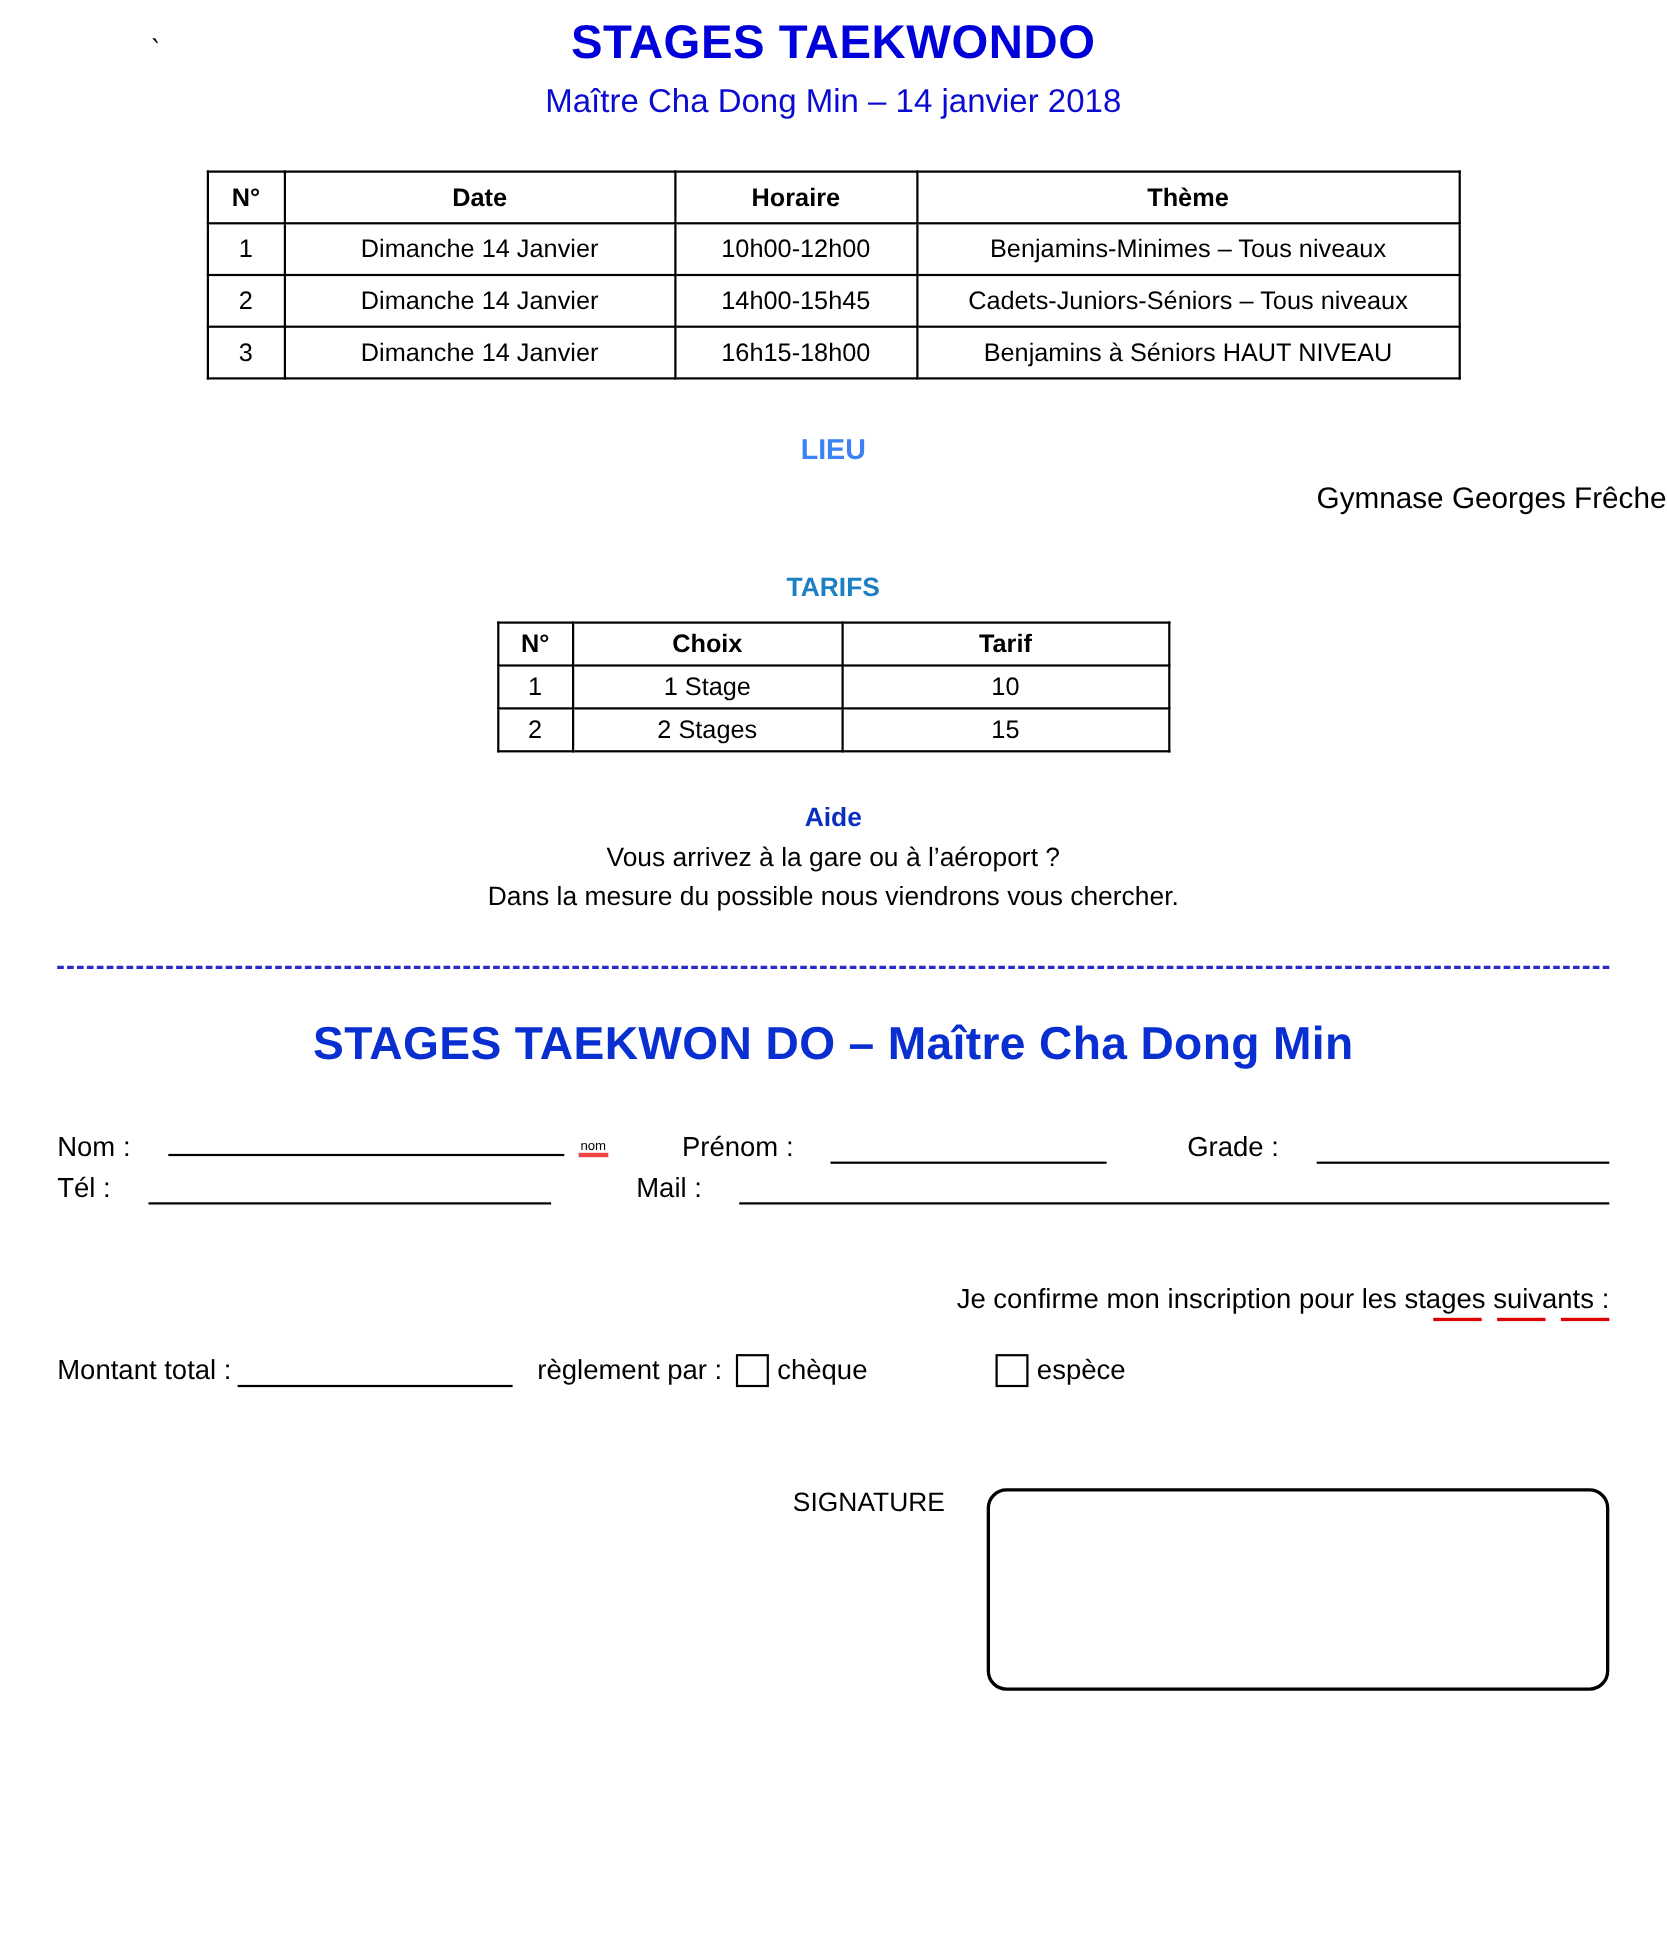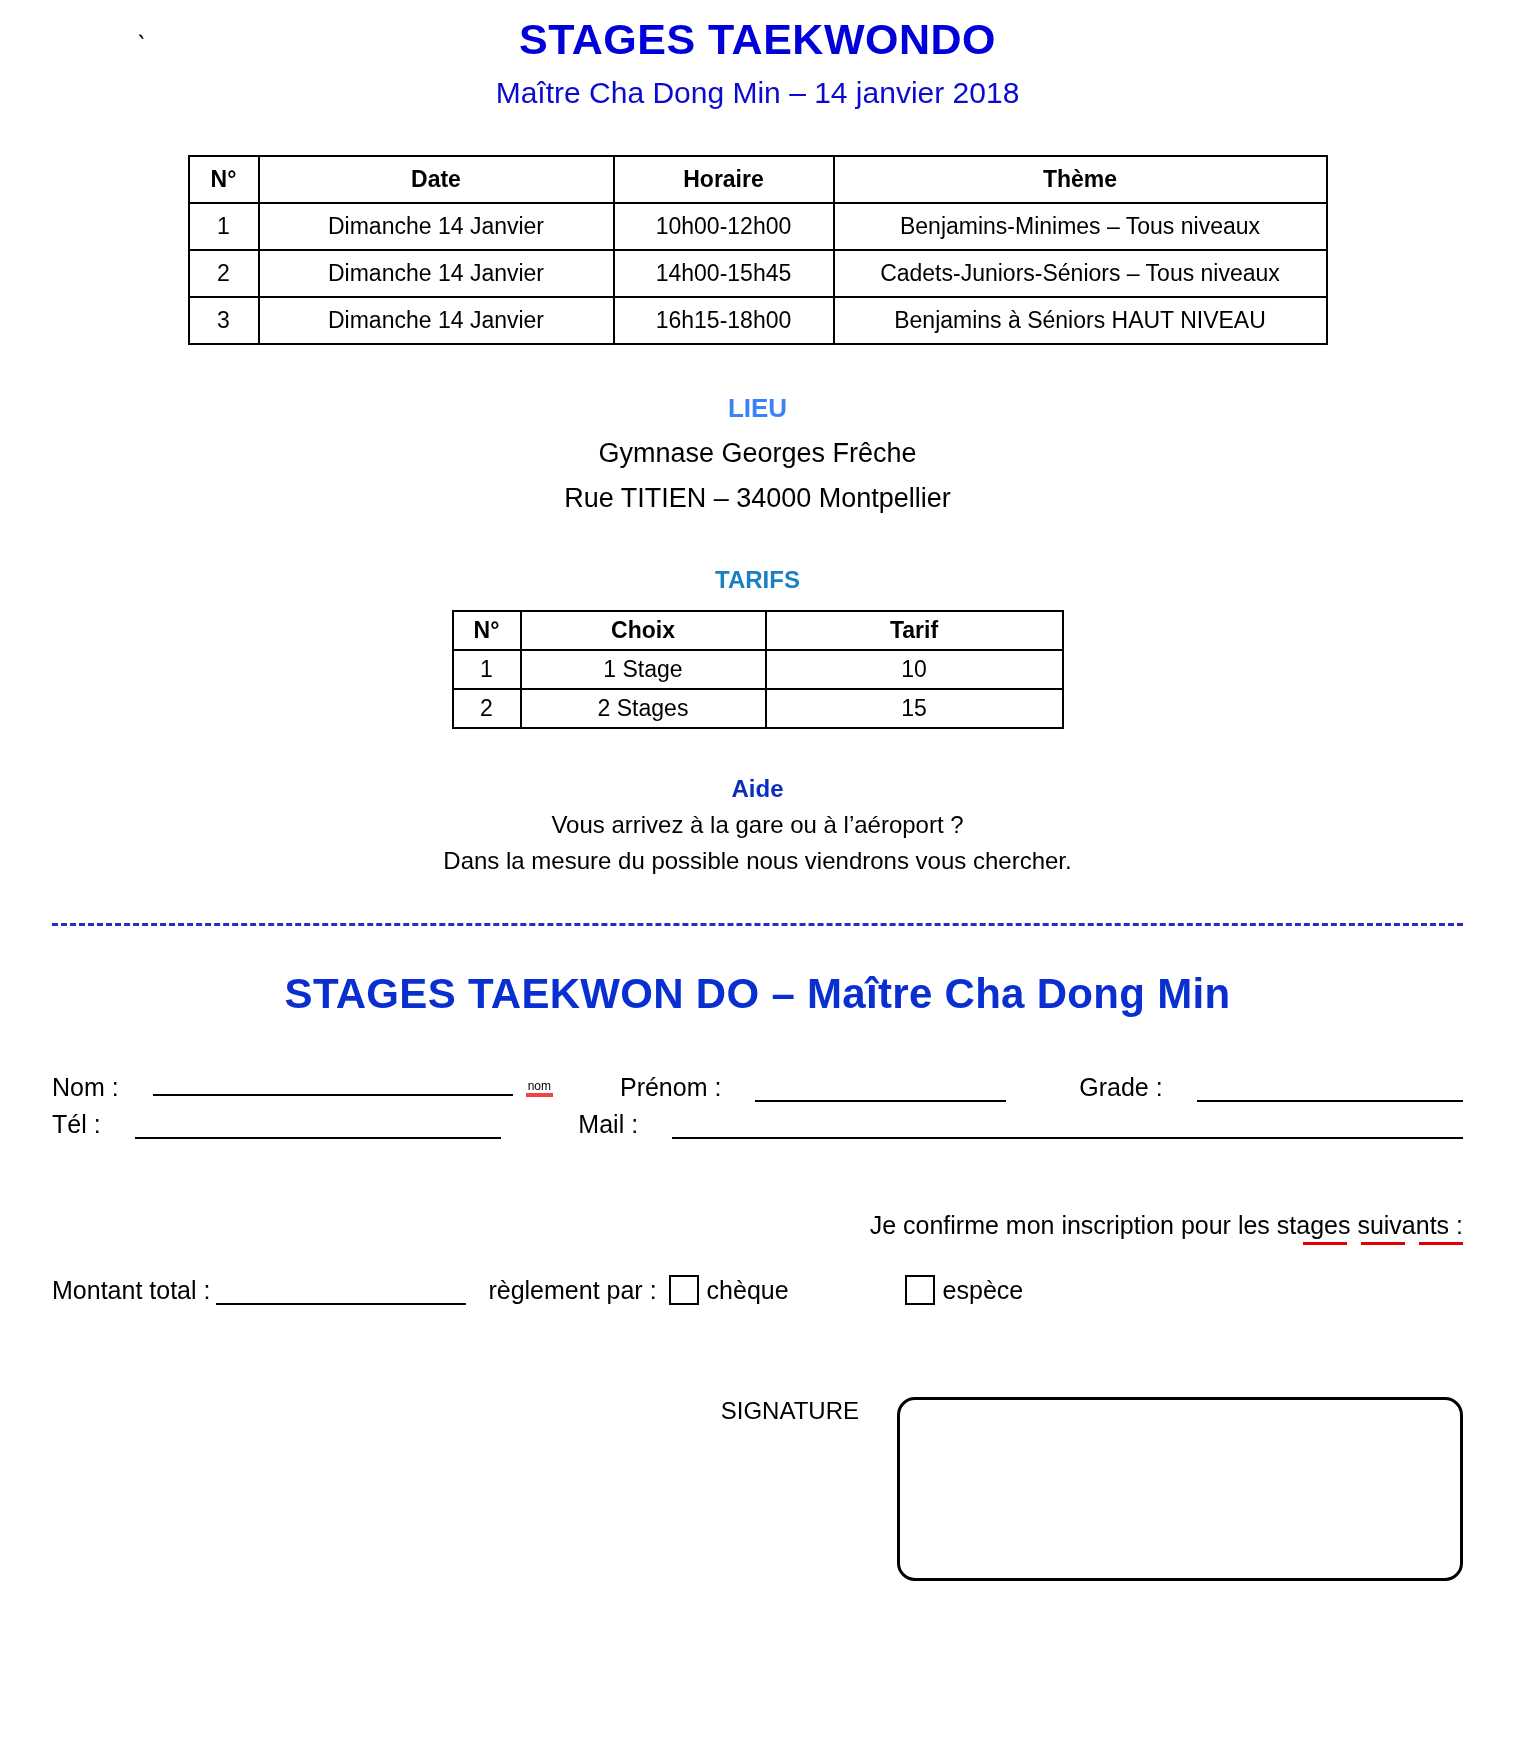--- a/index.html
+++ b/index.html
@@ -80,21 +80,21 @@
 
   
   .lieu-title {
     text-align: center;
     color: #3b82f6;
     font-weight: bold;
     font-size: 26px;
     margin-top: 48px;
   }
   .lieu-line {
-    text-align: center;
+    text-align: right;
     font-size: 27px;
     margin-top: 14px;
   }
 
   
   .tarifs-title {
     text-align: center;
     color: #1b7fc4;
     font-weight: bold;
     font-size: 24px;
@@ -282,21 +282,20 @@
           <td>Dimanche 14 Janvier</td>
           <td>16h15-18h00</td>
           <td>Benjamins à Séniors HAUT NIVEAU</td>
         </tr>
       </tbody>
     </table>
   </div>
 
   <div class="lieu-title">LIEU</div>
   <div class="lieu-line">Gymnase Georges Frêche</div>
-  <div class="lieu-line">Rue TITIEN – 34000 Montpellier</div>
 
   <div class="tarifs-title">TARIFS</div>
   <div class="tarifs-wrap">
     <table class="grid2">
       <thead>
         <tr>
           <th class="t-col-n">N°</th>
           <th class="t-col-choix">Choix</th>
           <th>Tarif</th>
         </tr>

